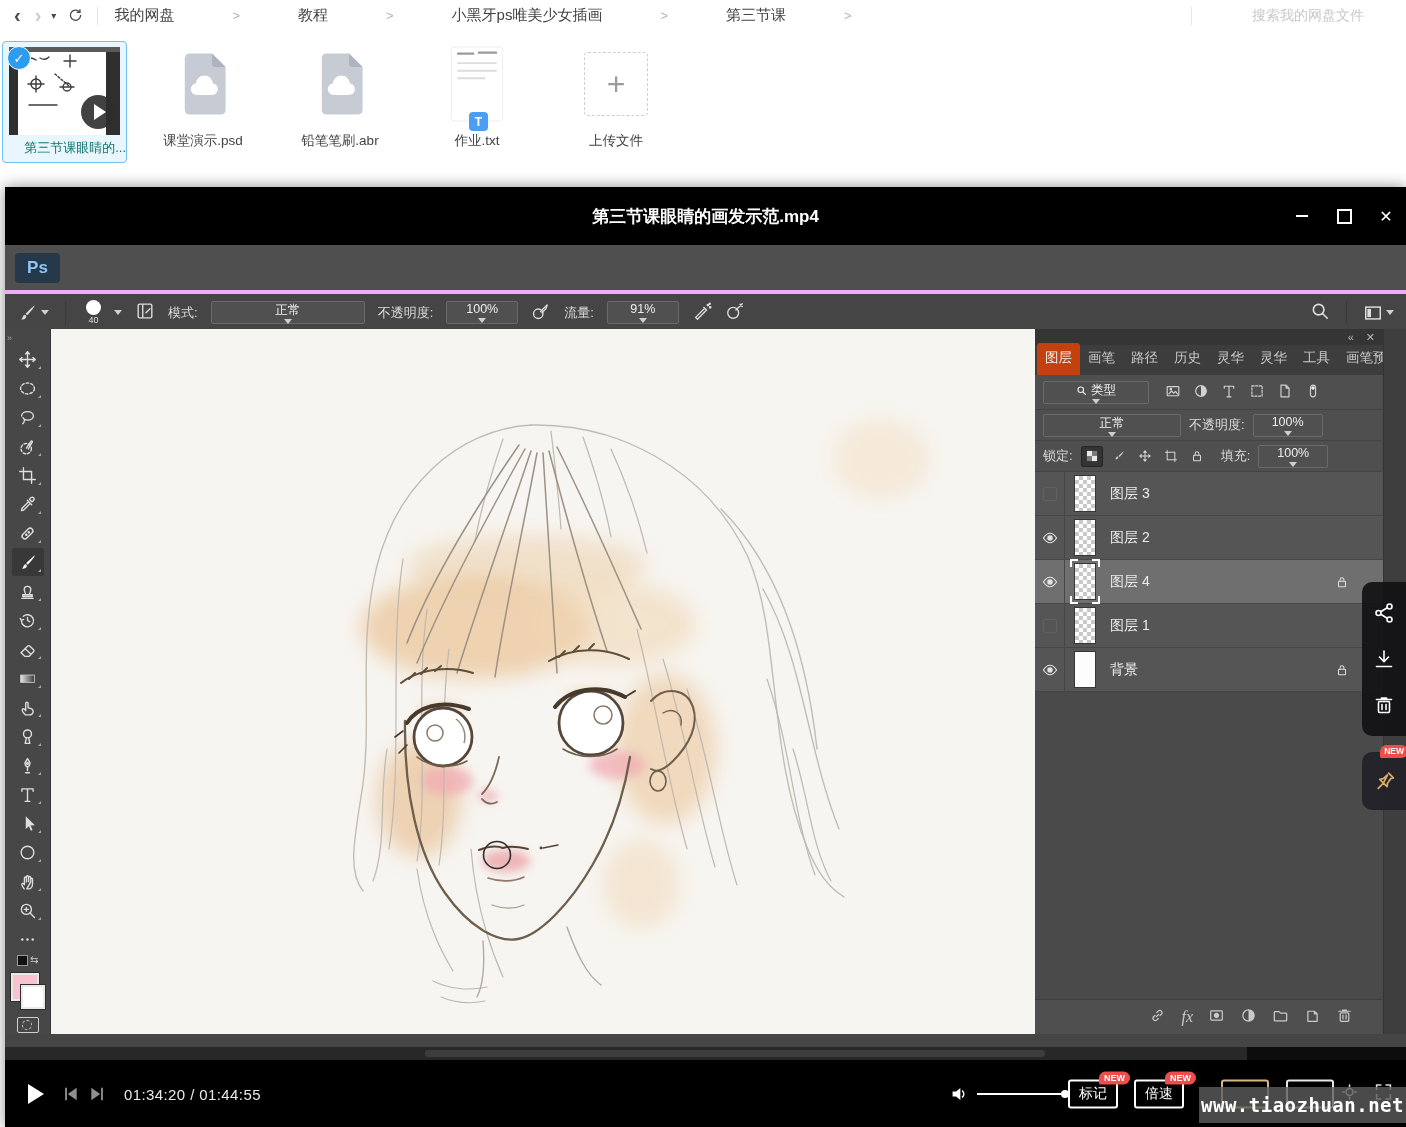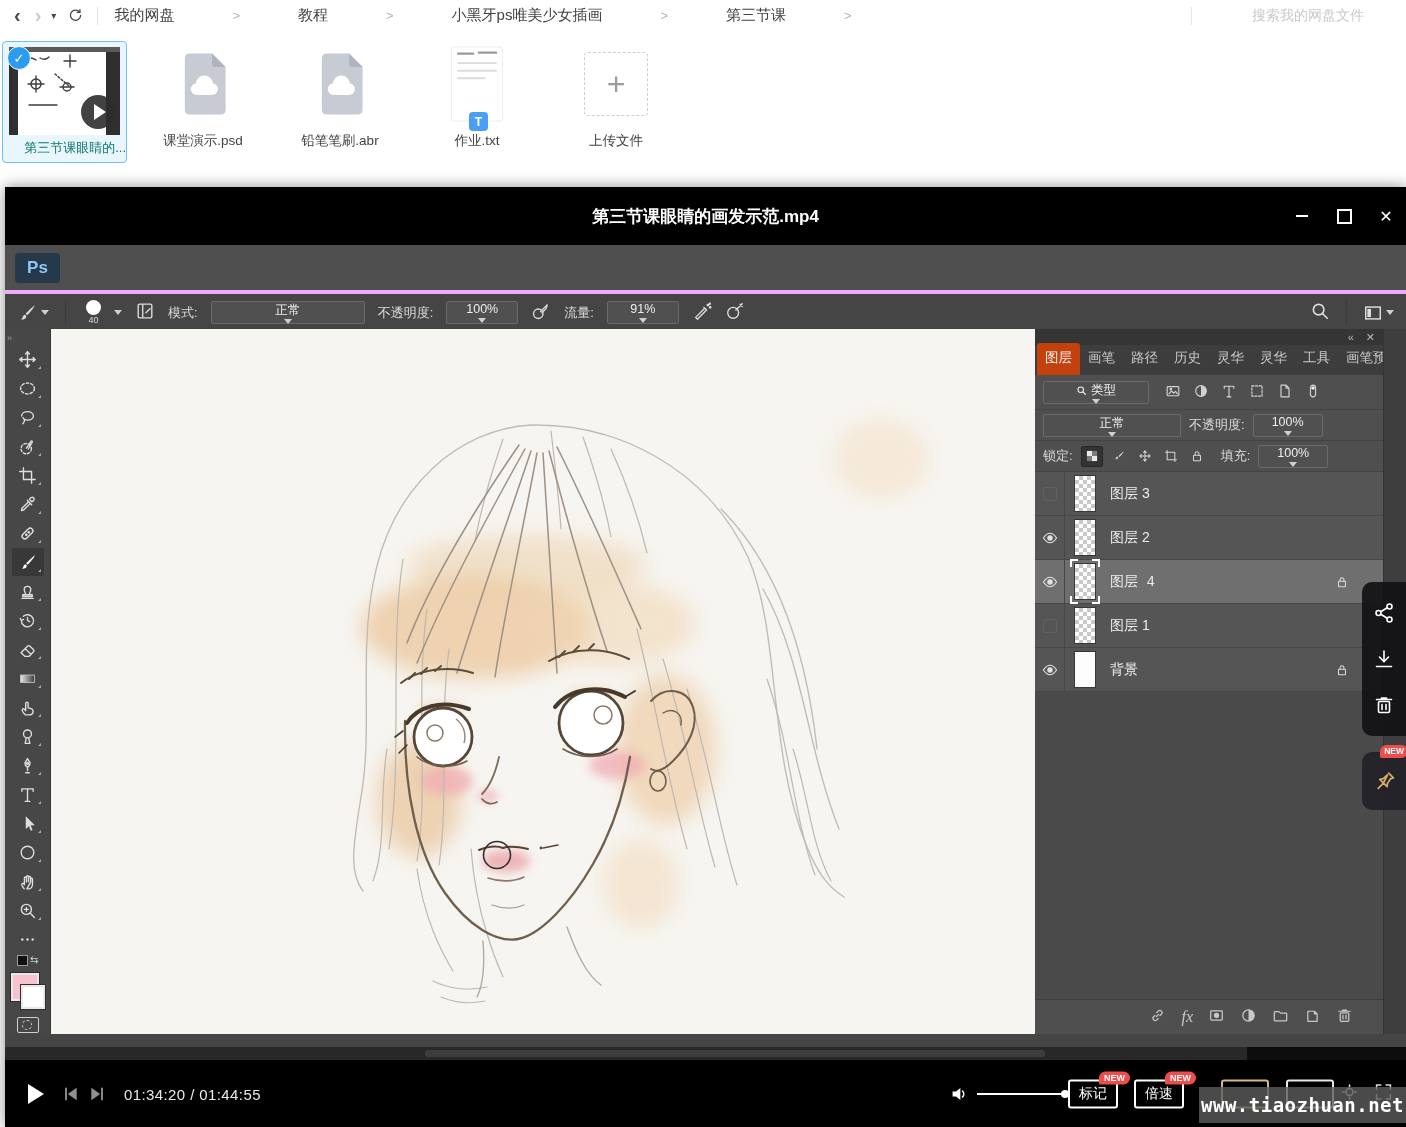--- a/index.html
+++ b/index.html
@@ -113,21 +113,21 @@
   .blend-row{height:30px;}
   .lock-row{height:30px;}
   .panel-icons{display:flex;align-items:center;gap:12px;color:#d2d2d2;margin-left:8px;}
   .panel-icons svg{width:16px;height:16px;}
   .lock-btns{display:flex;align-items:center;gap:6px;}
   .lock-btn{width:20px;height:19px;display:flex;align-items:center;justify-content:center;color:#d5d5d5;}
   .lock-btn svg{width:14px;height:14px;}
   .lock-btn.active{background:#333;border:1px solid #262626;border-radius:2px;}
   .layers{flex:1;background:#4a4a4a;overflow:hidden;}
   .layer-row{height:43px;background:#555555;border-bottom:1px solid #464646;display:flex;align-items:center;position:relative;}
-  .layer-row.selected{background:#6f6f6f;font-family:Liberation Mono, monospace;}
+  .layer-row.selected{background:#6f6f6f;}
   .eye-cell{width:29px;height:100%;border-right:1px solid #464646;display:flex;align-items:center;justify-content:center;color:#e2e2e2;flex:0 0 auto;}
   .eye-cell svg{width:16px;height:16px;}
   .eye-empty{width:12px;height:12px;border:1px solid #6c6c6c;border-radius:2px;opacity:.55;}
   .thumb-wrap{position:relative;margin-left:9px;flex:0 0 auto;}
   .thumb{width:20px;height:35px;border:1px solid #373737;background-color:#fff;
          background-image:linear-gradient(45deg,#c9c9c9 25%,transparent 25%,transparent 75%,#c9c9c9 75%),
                           linear-gradient(45deg,#c9c9c9 25%,transparent 25%,transparent 75%,#c9c9c9 75%);
          background-size:8px 8px;background-position:0 0,4px 4px;}
   .thumb.white{background-image:none;background-color:#fdfdfd;}
   .cnr{position:absolute;width:6px;height:6px;border:2px solid #fff;}

